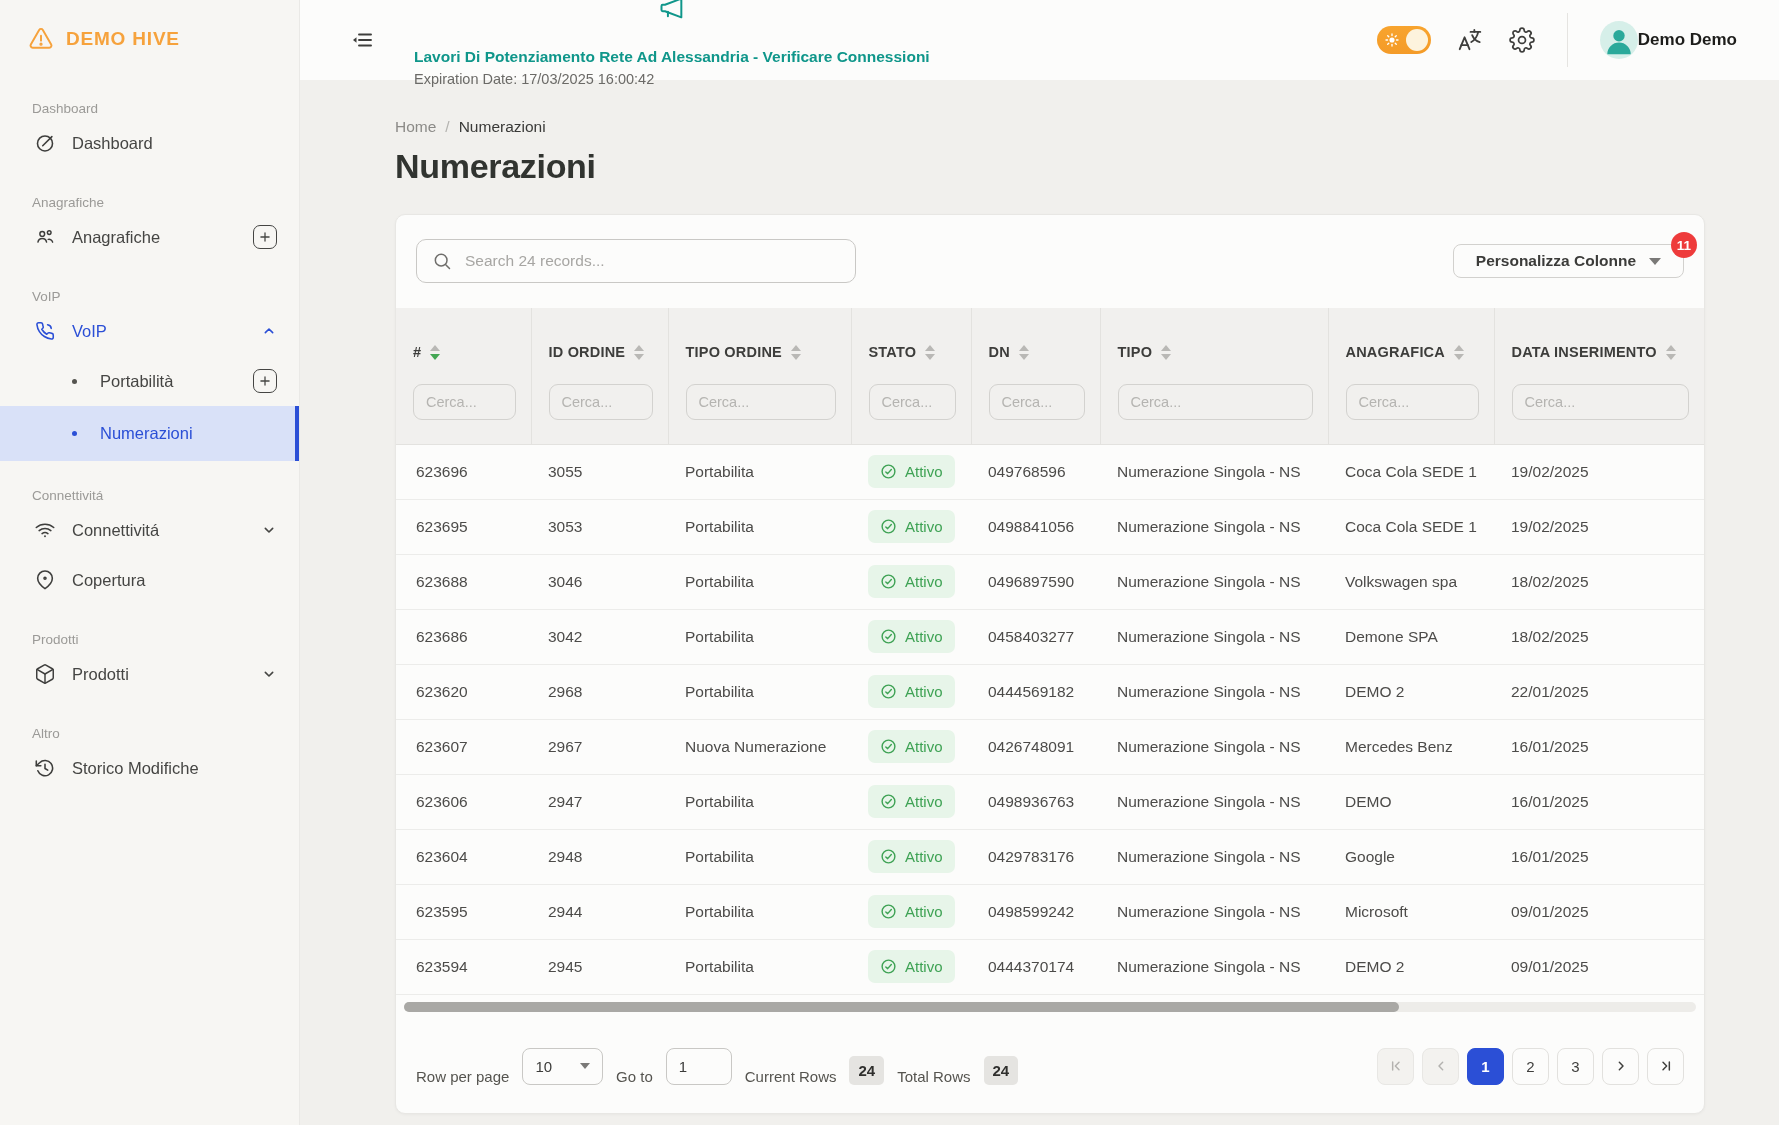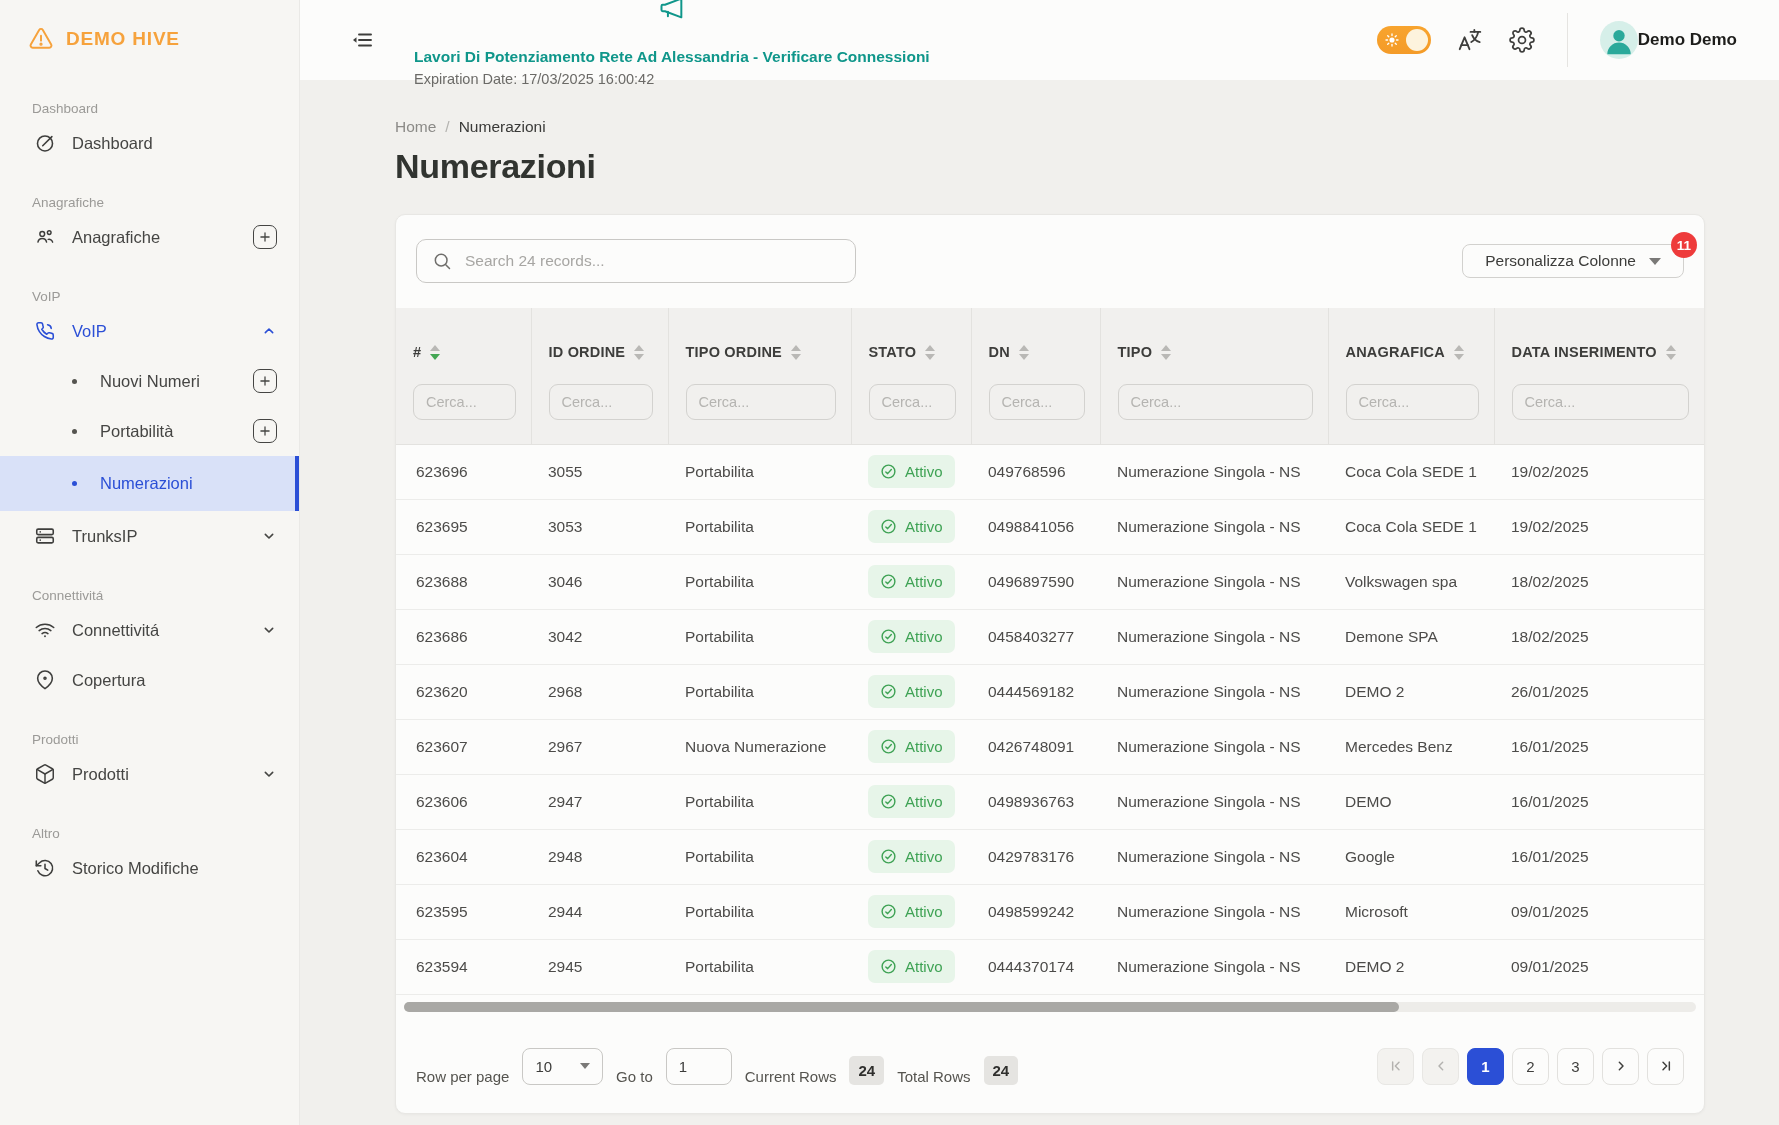--- a/index.html
+++ b/index.html
@@ -51,21 +51,21 @@
   .page-title { font-size:34px; font-weight:600; color:#313430; letter-spacing:-.3px; margin-bottom:28px; }
 
   .card { width:1310px; background:#fcfcfb; border:1px solid #e8e7e4; border-radius:10px; box-shadow:0 1px 3px rgba(0,0,0,.04); overflow:hidden; }
 
   .toolbar { display:flex; align-items:center; padding:24px 20px 25px; }
   .searchbox { width:440px; height:44px; border:1px solid #c9c8c5; border-radius:10px; display:flex; align-items:center; gap:13px; padding:0 15px; background:#fcfcfb; }
   .searchbox .ic { color:#6f6e6b; }
   .searchbox input { border:none; outline:none; background:transparent; font-family:inherit; font-size:15.5px; color:#4c4b49; width:100%; }
   .searchbox input::placeholder { color:#a7a6a3; }
   .customize-wrap { margin-left:auto; position:relative; }
-  .customize-btn { height:32px; padding:16px 22px; border:1px solid #d2d1ce; border-radius:8px; background:#fcfcfb; font-family:inherit; font-size:15.5px; font-weight:400; color:#3c3c3a; display:flex; align-items:center; gap:13px; cursor:pointer; }
+  .customize-btn { height:32px; padding:16px 22px; border:1px solid #d2d1ce; border-radius:8px; background:#fcfcfb; font-family:inherit; font-size:15.5px; font-weight:700; color:#3c3c3a; display:flex; align-items:center; gap:13px; cursor:pointer; }
   .caret-down { width:0; height:0; border-left:6px solid transparent; border-right:6px solid transparent; border-top:7px solid #7a7977; }
   .count-badge { position:absolute; top:-12px; right:-13px; min-width:26px; height:26px; border-radius:13px; background:#ee3b3b; color:#fff; font-size:13.5px; font-weight:700; display:flex; align-items:center; justify-content:center; padding:0 6px; }
 
   table { width:100%; border-collapse:collapse; table-layout:fixed; }
   col.c1{width:135px} col.c2{width:137px} col.c3{width:183px} col.c4{width:120px}
   col.c5{width:129px} col.c6{width:228px} col.c7{width:166px} col.c8{width:210px}
   thead th { background:#f1f0ee; border-right:1px solid #e3e2df; text-align:left; font-weight:700; }
   thead tr.hrow th { height:66px; padding:22px 15px 0 17px; vertical-align:middle; }
   thead tr.frow th { height:70px; padding:0 15px 14px 17px; border-bottom:1px solid #e3e2df; vertical-align:middle; }
   thead th:first-child, tbody td:first-child { padding-left:20px; }
@@ -150,59 +150,33 @@
     <span class="grow">VoIP</span>
     <span class="chev">
       <svg width="16" height="16" viewBox="0 0 24 24" fill="none" stroke="currentColor" stroke-width="2.4" stroke-linecap="round" stroke-linejoin="round">
           <polyline points="6.5,14.5 12,9 17.5,14.5"></polyline>
         </svg>
     </span>
   </div>
 
   <div class="sub-item">
     <span class="dot"></span>
-    <span class="grow">Nuovi Numeri</span>
-    <span class="plus-btn">
-      <svg width="14" height="14" viewBox="0 0 24 24" fill="none" stroke="currentColor" stroke-width="2.2" stroke-linecap="round">
-          <line x1="12" y1="5" x2="12" y2="19"></line>
-          <line x1="5" y1="12" x2="19" y2="12"></line>
-        </svg>
-    </span>
-  </div>
-  <div class="sub-item">
-    <span class="dot"></span>
     <span class="grow">Portabilità</span>
     <span class="plus-btn">
       <svg width="14" height="14" viewBox="0 0 24 24" fill="none" stroke="currentColor" stroke-width="2.2" stroke-linecap="round">
           <line x1="12" y1="5" x2="12" y2="19"></line>
           <line x1="5" y1="12" x2="19" y2="12"></line>
         </svg>
     </span>
   </div>
   <div class="sub-item active">
     <span class="dot"></span>
     <span class="grow">Numerazioni</span>
   </div>
 
-  <div class="nav-item">
-    <span class="ic">
-      <svg width="22" height="22" viewBox="0 0 24 24" fill="none" stroke="currentColor" stroke-width="1.7" stroke-linecap="round">
-          <rect x="3" y="4.5" width="18" height="6" rx="1.5"></rect>
-          <rect x="3" y="13.5" width="18" height="6" rx="1.5"></rect>
-          <line x1="6.8" y1="7.5" x2="6.82" y2="7.5"></line>
-          <line x1="6.8" y1="16.5" x2="6.82" y2="16.5"></line>
-        </svg>
-    </span>
-    <span class="grow">TrunksIP</span>
-    <span class="chev">
-      <svg width="16" height="16" viewBox="0 0 24 24" fill="none" stroke="currentColor" stroke-width="2.4" stroke-linecap="round" stroke-linejoin="round">
-          <polyline points="6.5,9.5 12,15 17.5,9.5"></polyline>
-        </svg>
-    </span>
-  </div>
 
   <div class="sec-label">Connettivitá</div>
   <div class="nav-item">
     <span class="ic">
       <svg width="22" height="22" viewBox="0 0 24 24" fill="none" stroke="currentColor" stroke-width="1.7" stroke-linecap="round">
           <path d="M2.5 9.3a14.5 14.5 0 0 1 19 0"></path>
           <path d="M5.6 12.6a10 10 0 0 1 12.8 0"></path>
           <path d="M8.8 15.9a5.3 5.3 0 0 1 6.4 0"></path>
           <circle cx="12" cy="18.8" r="1" fill="currentColor" stroke="none"></circle>
         </svg>
@@ -574,21 +548,21 @@
                     <circle cx="12" cy="12" r="9"></circle>
                     <polyline points="8.2,12.6 10.8,15 16,9.3"></polyline>
                   </svg>
         </span>
         <span>Attivo</span>
       </span>
     </td>
     <td>0444569182</td>
     <td>Numerazione Singola - NS</td>
     <td>DEMO 2</td>
-    <td>26/01/2025</td>
+    <td>22/01/2025</td>
   </tr>
 
   <tr>
     <td>623607</td>
     <td>2967</td>
     <td>Nuova Numerazione</td>
     <td>
       <span class="status-badge">
         <span>
           <svg width="17" height="17" viewBox="0 0 24 24" fill="none" stroke="#3ea254" stroke-width="2" stroke-linecap="round" stroke-linejoin="round">

